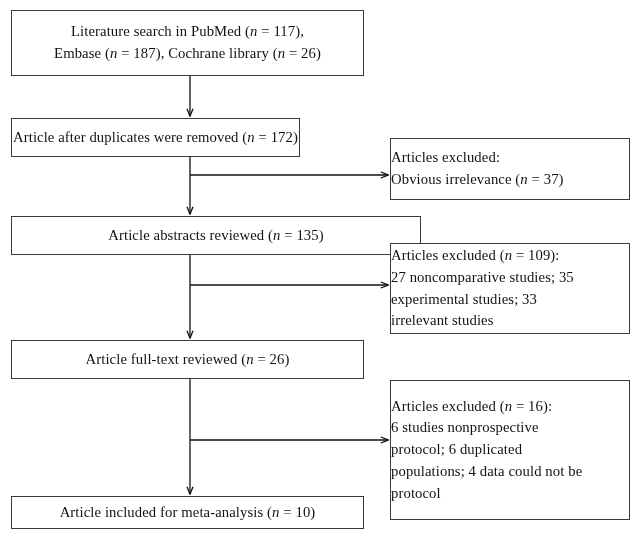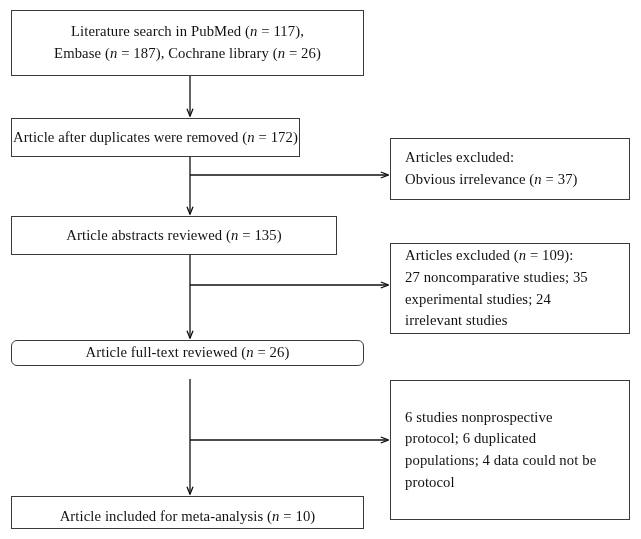--- a/index.html
+++ b/index.html
@@ -36,41 +36,41 @@
     flex-direction: column;
     justify-content: center;
   }
   .node.center {
     align-items: center;
     text-align: center;
   }
   .node.left-align {
     align-items: flex-start;
     text-align: left;
-    padding-left: 14px;
+    padding-left: 0;
     padding-right: 8px;
   }
   .line {
     font-size: 14.7px;
     line-height: 1.48;
     white-space: nowrap;
     letter-spacing: 0.1px;
   }
   .node.left-align .line {
     white-space: normal;
   }
   .ital {
     font-style: italic;
   }
   
   #box-identification { left: 11px;  top: 10px;  width: 353px; height: 66px; }
   #box-duplicates     { left: 11px;  top: 118px; width: 289px; height: 39px; }
-  #box-abstracts      { left: 11px;  top: 216px; width: 326px; height: 39px; }
-  #box-fulltext       { left: 11px;  top: 340px; width: 353px; height: 26px; border-radius: 6px; }
-  #box-included       { left: 11px;  top: 496px; width: 353px; height: 33px; justify-content: flex-end; }
+  #box-abstracts      { left: 11px;  top: 216px; width: 410px; height: 39px; }
+  #box-fulltext       { left: 11px;  top: 340px; width: 353px; height: 39px; }
+  #box-included       { left: 11px;  top: 496px; width: 353px; height: 33px; }
   
   #box-excluded-1 { left: 390px; top: 138px; width: 240px; height: 62px; }
   #box-excluded-2 { left: 390px; top: 243px; width: 240px; height: 91px; }
   #box-excluded-3 { left: 390px; top: 380px; width: 240px; height: 140px; }
 </style>
 </head>
 <body>
 
 <div id="canvas">
 
@@ -118,24 +118,25 @@
   </div>
 
   <div class="node left-align" id="box-excluded-1">
     <div class="line">Articles excluded:</div>
     <div class="line">Obvious irrelevance (<span class="ital">n</span> = 37)</div>
   </div>
 
   <div class="node left-align" id="box-excluded-2">
     <div class="line">Articles excluded (<span class="ital">n</span> = 109):</div>
     <div class="line">27 noncomparative studies; 35</div>
-    <div class="line">experimental studies; 24</div>
+    <div class="line">experimental studies; 33</div>
     <div class="line">irrelevant studies</div>
   </div>
 
   <div class="node left-align" id="box-excluded-3">
+    <div class="line">Articles excluded (<span class="ital">n</span> = 16):</div>
     <div class="line">6 studies nonprospective</div>
     <div class="line">protocol; 6 duplicated</div>
     <div class="line">populations; 4 data could not be</div>
     <div class="line">protocol</div>
   </div>
 
 </div>
 
 </body></html>

